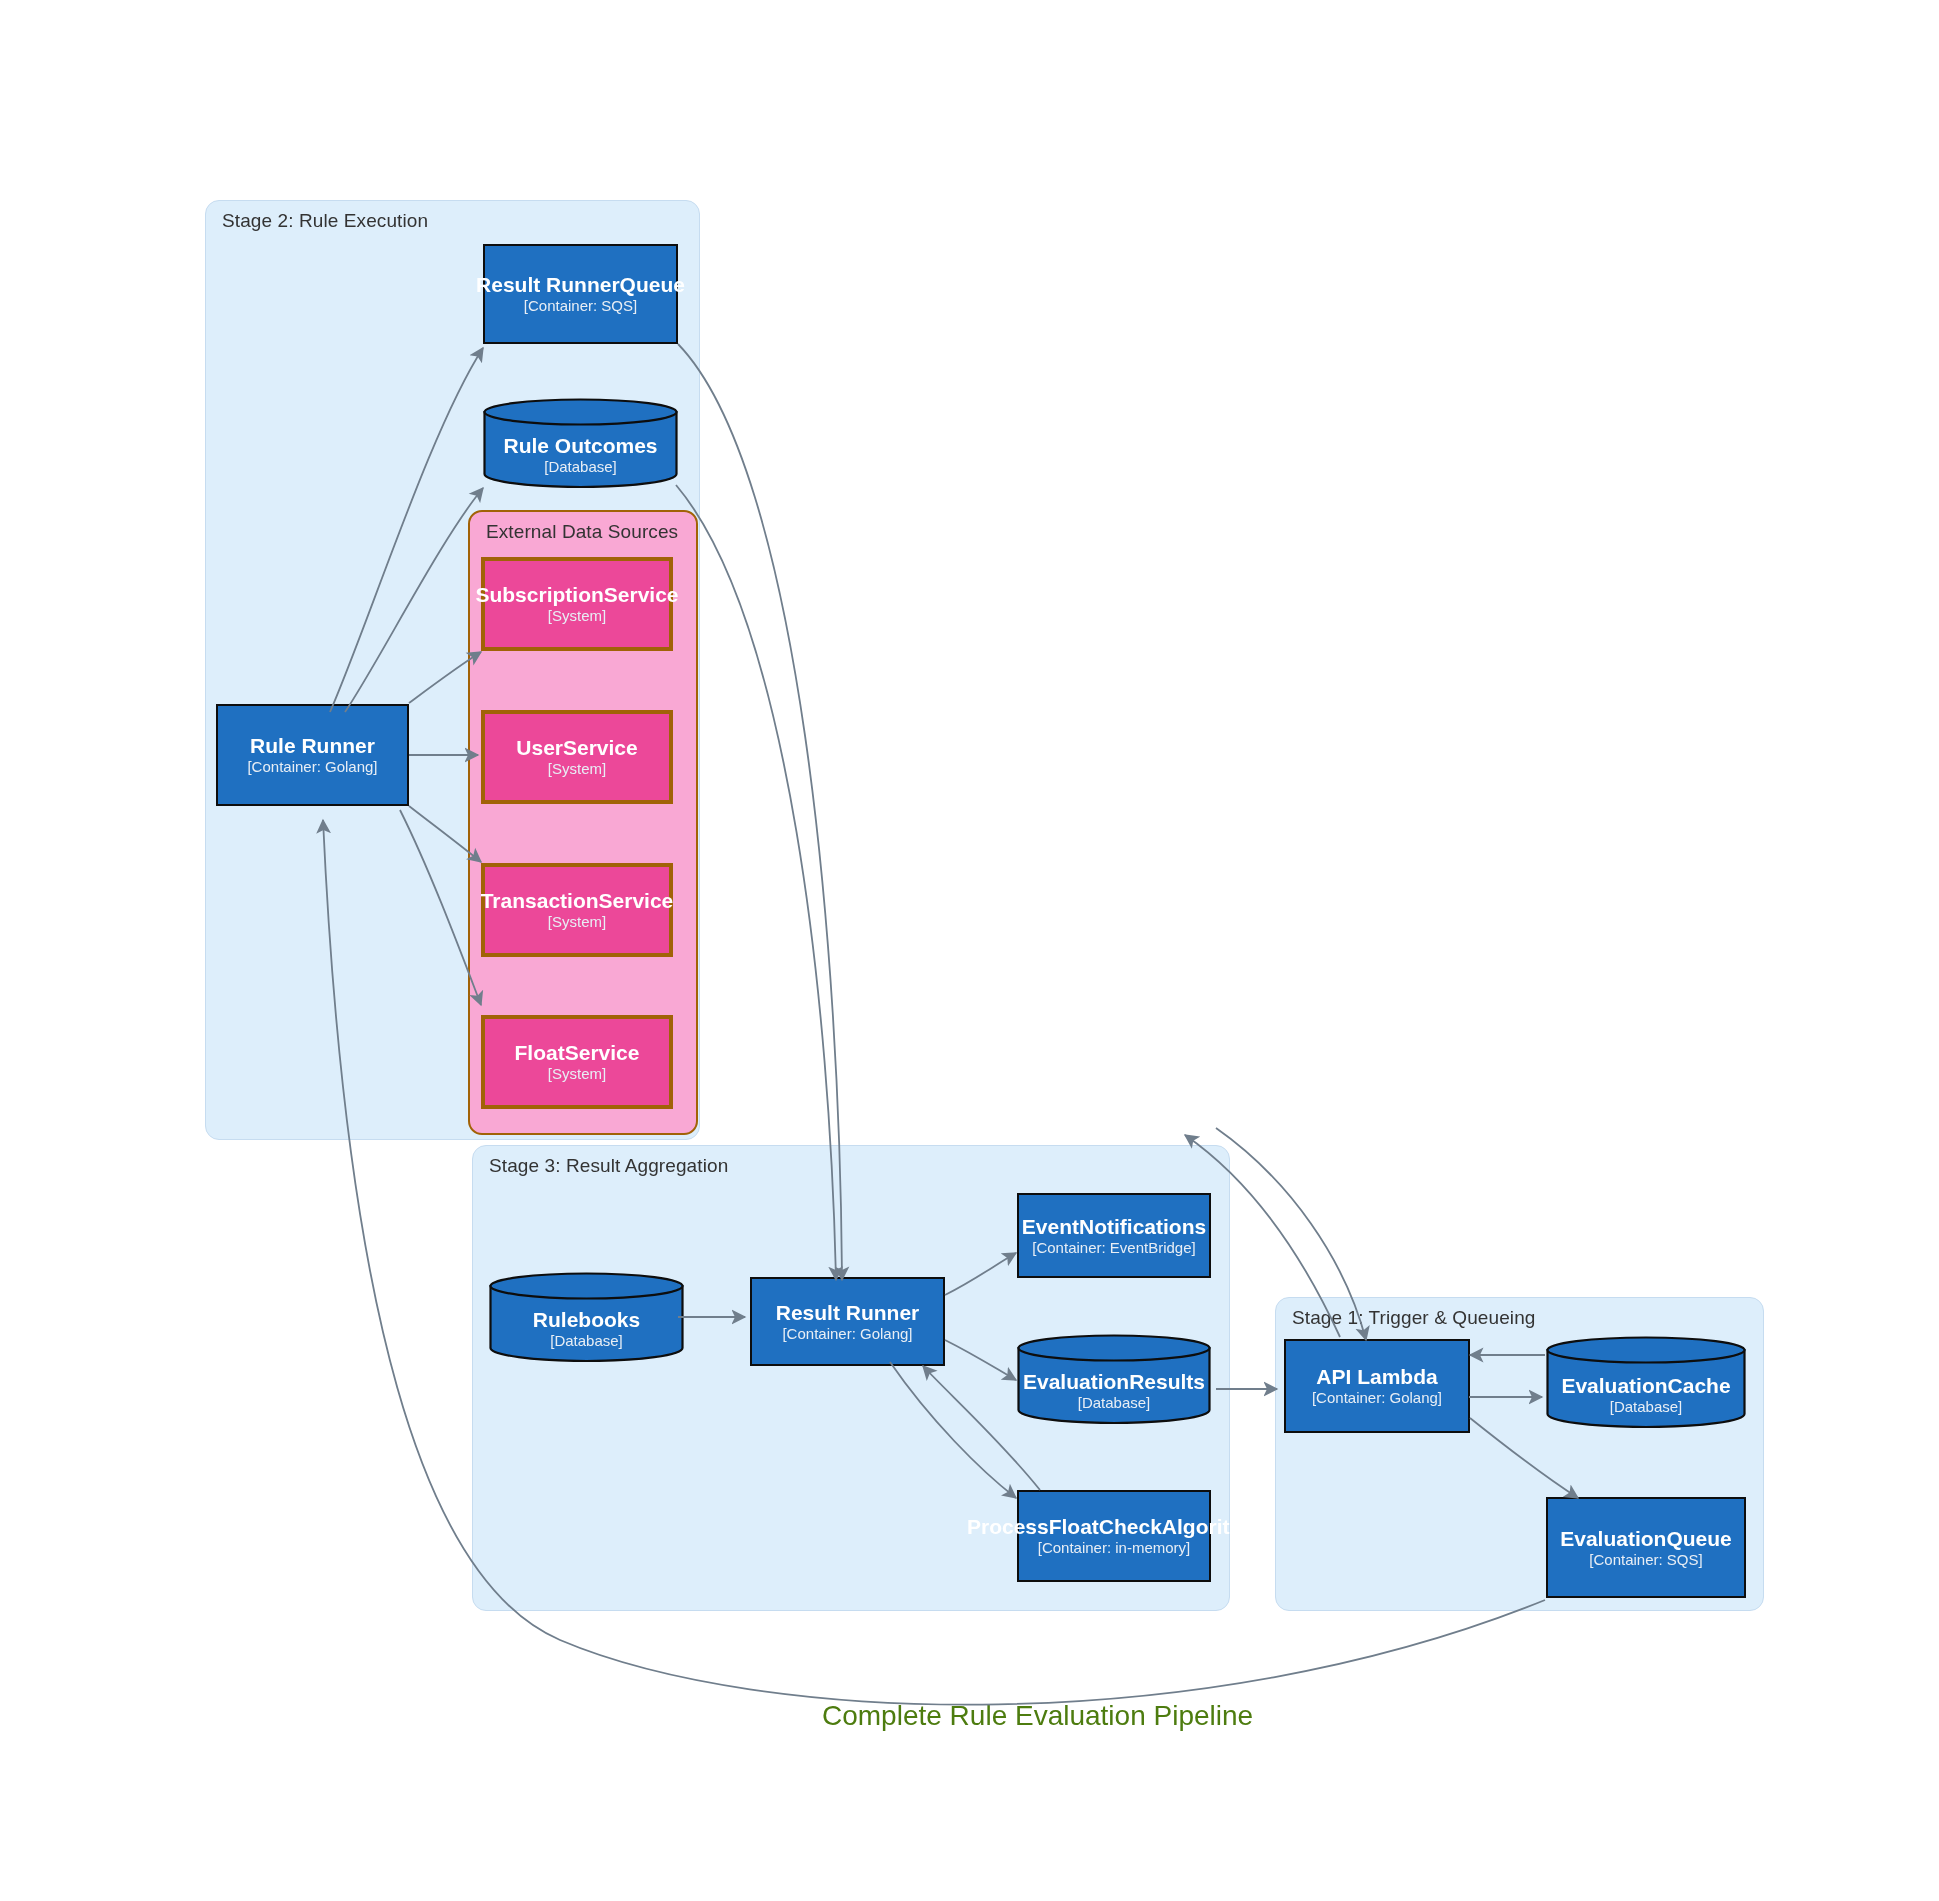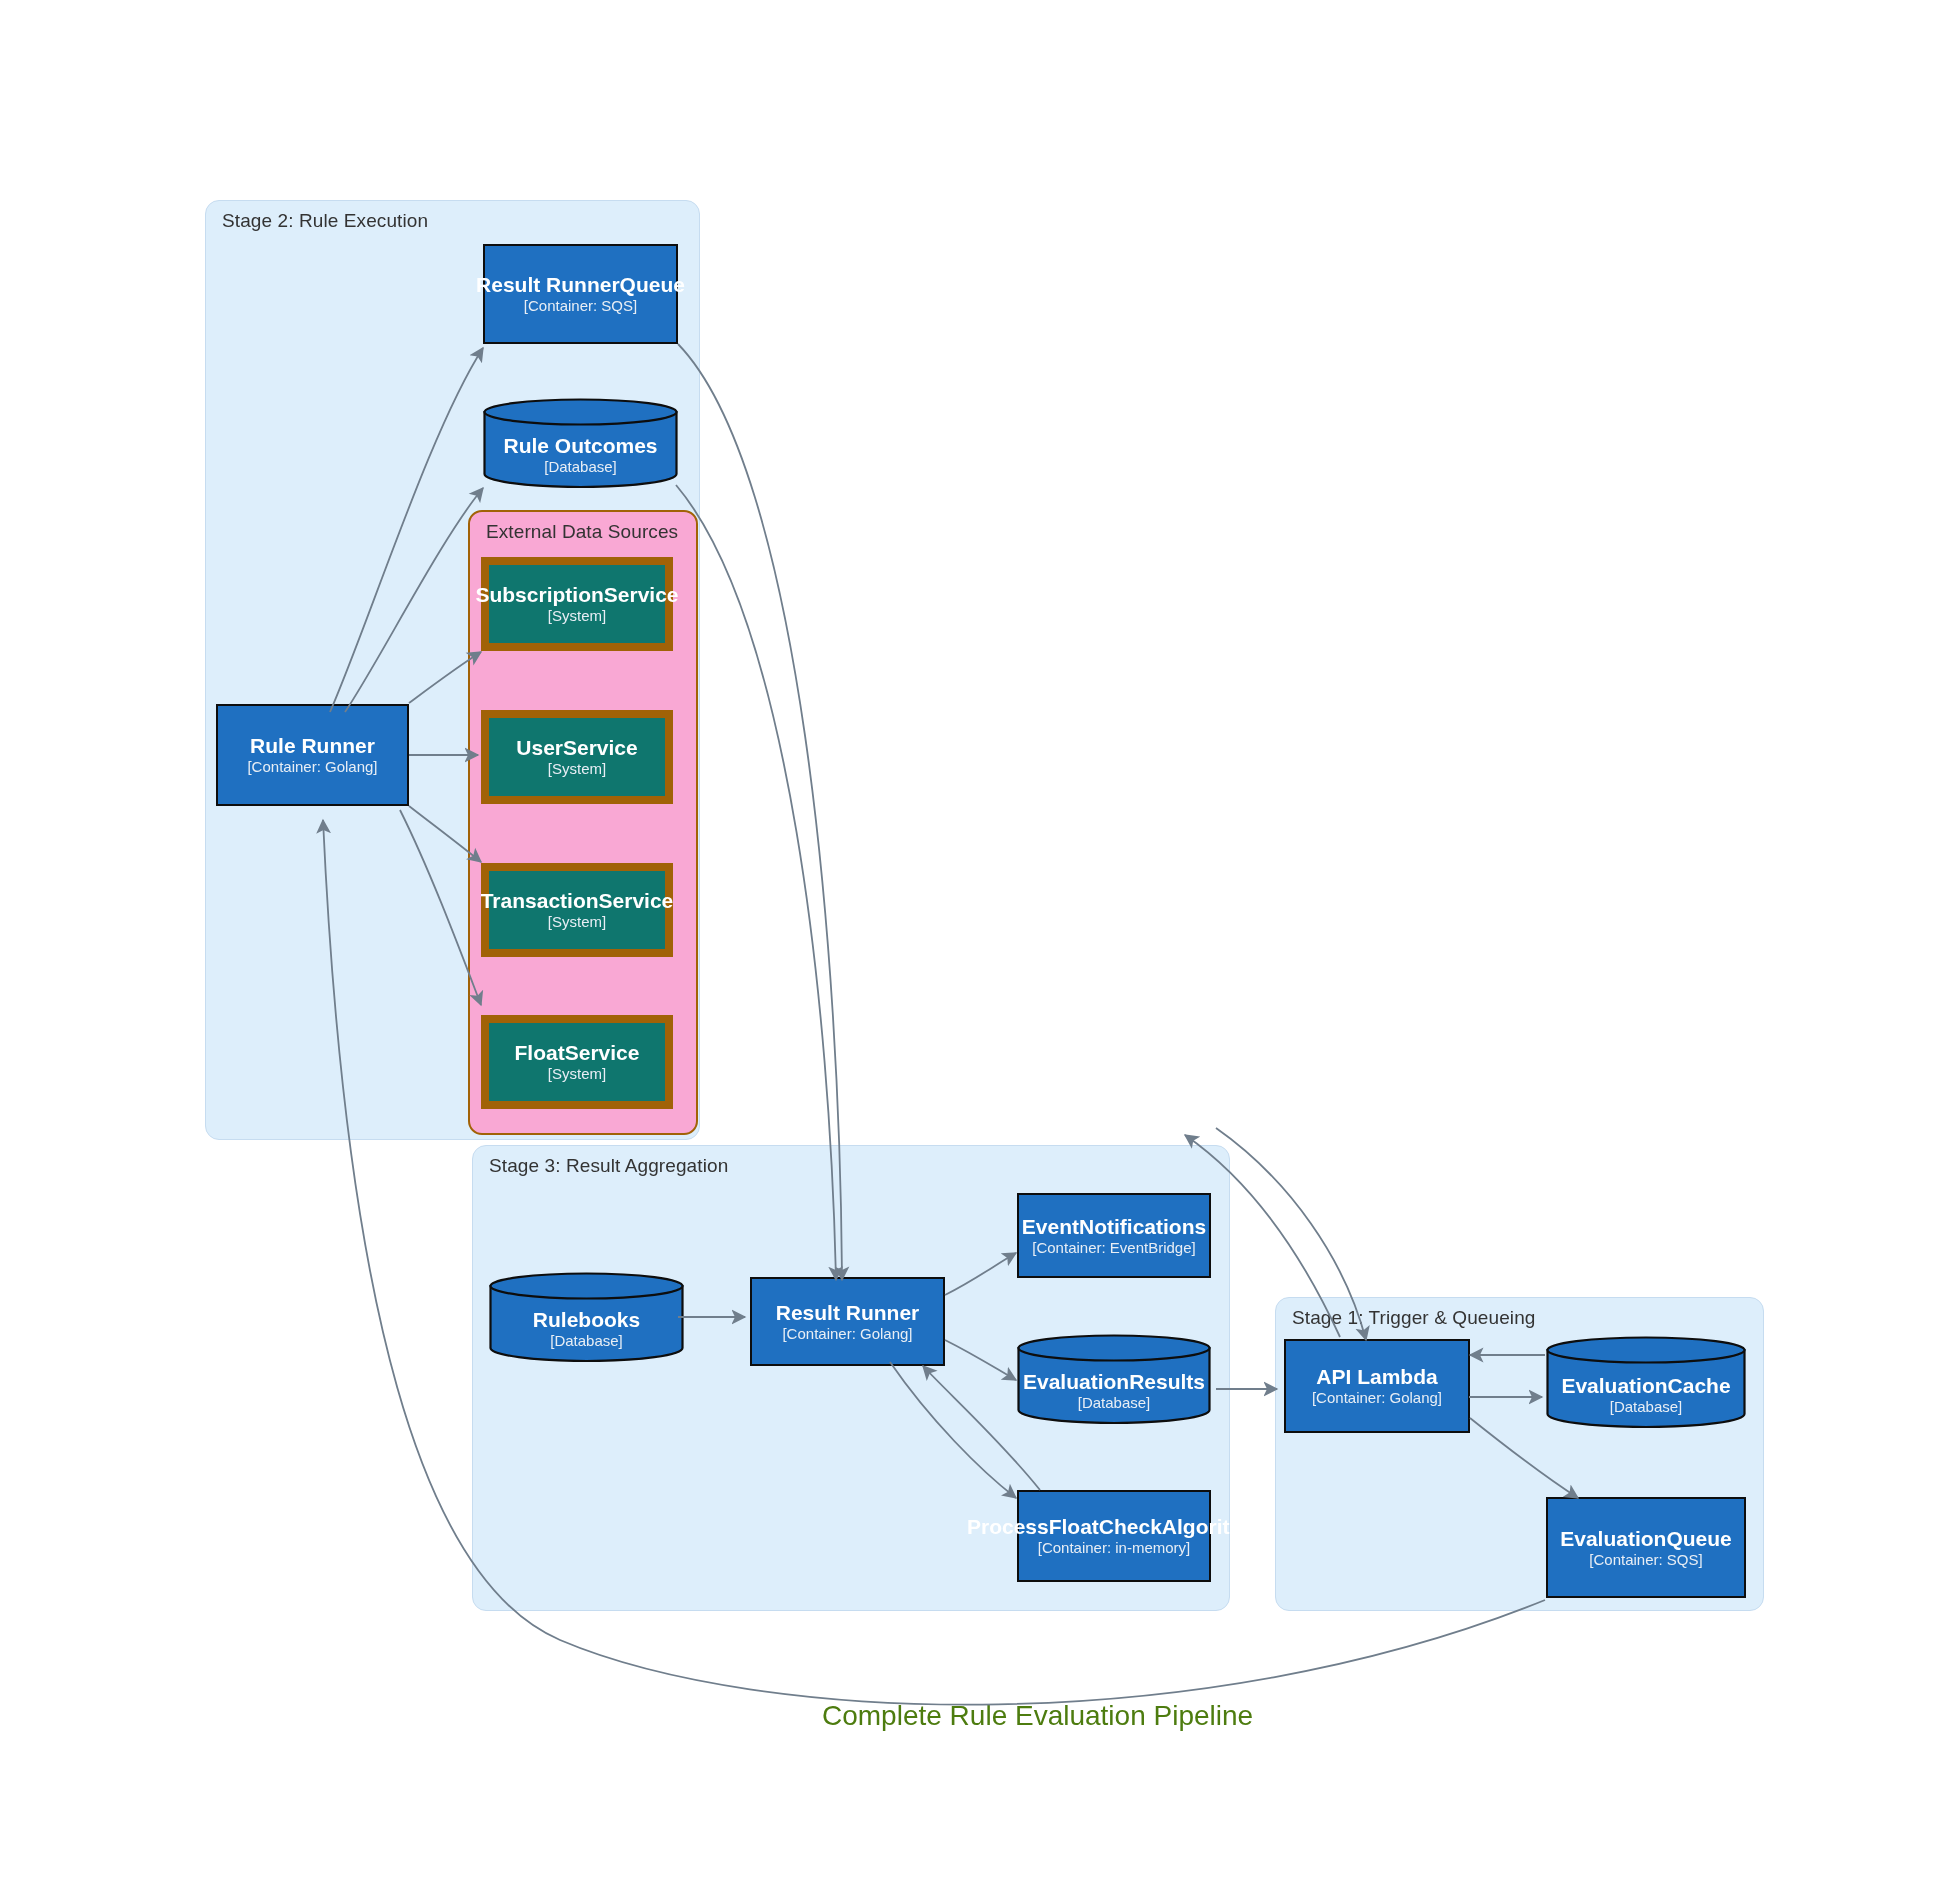--- a/index.html
+++ b/index.html
@@ -81,22 +81,22 @@
   .n-container {
     background: #1f70c1;
     border: 2px solid #0d0d0d;
   }
   .n-container .label-wrap {
     top: 50%;
     margin-top: -21px;
   }
   
   .n-system {
-    background: #0f766e;
-    border: 8px solid #a16207;
+    background: #ec4899;
+    border: 4px solid #a16207;
   }
   .n-system .label-wrap {
     top: 50%;
     margin-top: -21px;
   }
   
   .n-person {
     background: #0f4578;
     border: 2px solid #0d0d0d;
     border-radius: 14px;

